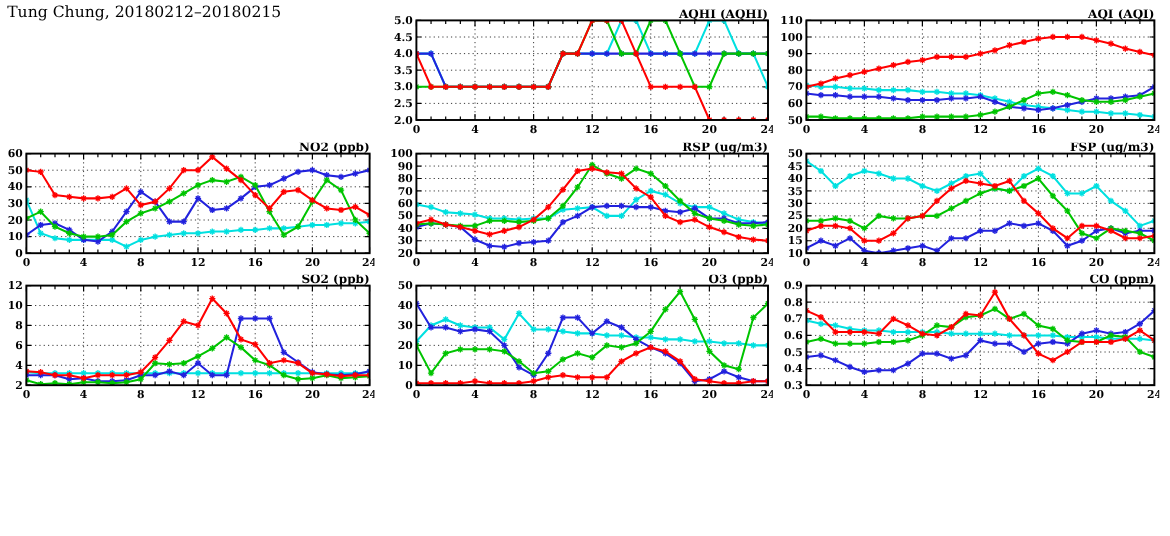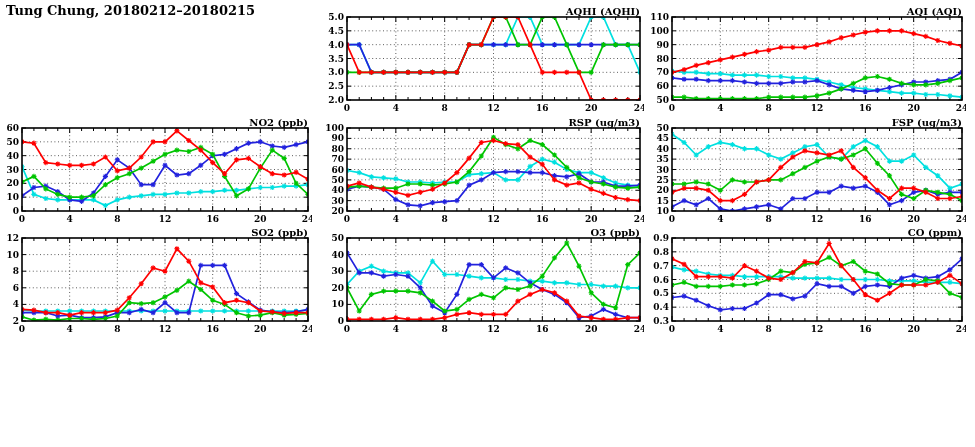--- a/index.html
+++ b/index.html
@@ -1,18 +1,18 @@
 <!DOCTYPE html>
 <html><head>
 <meta charset="utf-8">
 <style>
   html,body{margin:0;padding:0;background:#fff;}
   .page{position:relative;width:975px;height:447px;background:#ffffff;overflow:hidden;
         font-family:"DejaVu Serif",serif;}
-  .page-title{position:absolute;left:6px;top:3px;font-weight:bold;font-size:13px;color:#000;}
+  .page-title{position:absolute;left:6px;top:3px;font-weight:normal;font-size:13px;color:#000;}
   figure.chart{position:absolute;margin:0;padding:0;}
   svg{display:block;}
   .ylab{font:bold 9px "DejaVu Serif",serif;text-anchor:end;fill:#000;}
   .xlab{font:bold 9px "DejaVu Serif",serif;text-anchor:middle;fill:#000;}
   .ctitle{font:bold 10px "DejaVu Serif",serif;text-anchor:end;fill:#000;}
   .grid{stroke:#333;stroke-width:0.8;stroke-dasharray:1 2.6;fill:none;}
   .tick{stroke:#000;stroke-width:1;}
   .border{fill:none;stroke:#000;stroke-width:1.6;}
 </style>
 </head>

